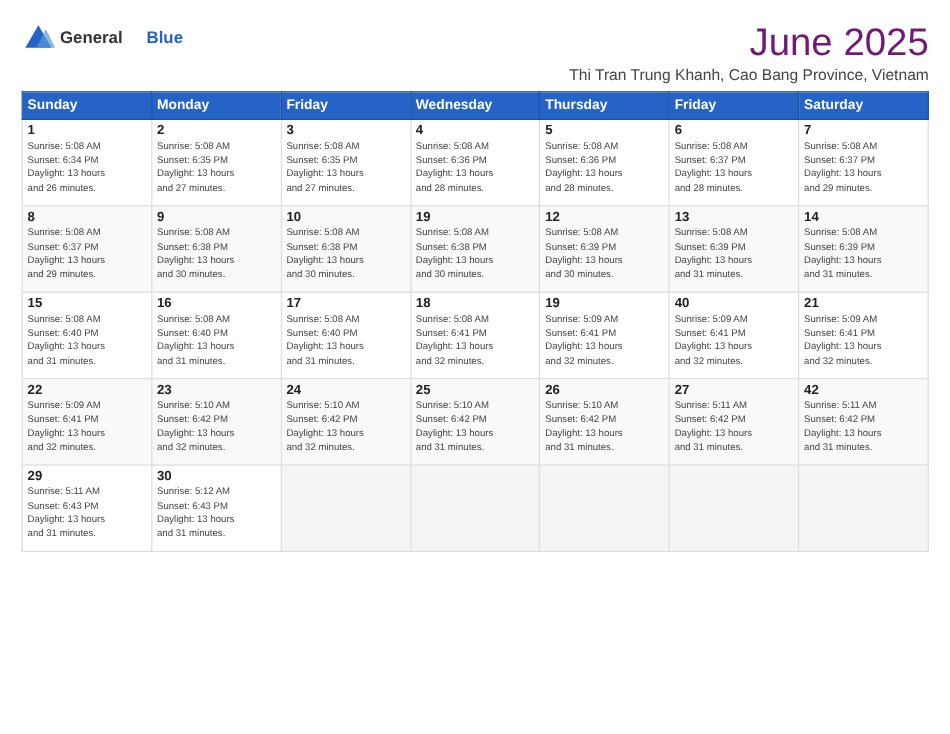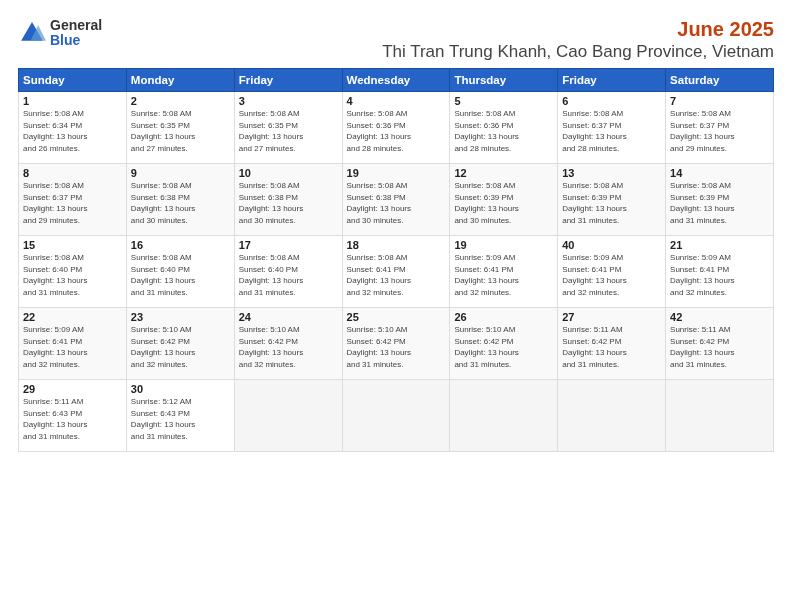--- a/index.html
+++ b/index.html
@@ -21,48 +21,49 @@
       align-items: flex-start;
       margin-bottom: 4px;
     }
     .logo {
       display: flex;
       align-items: center;
       gap: 4px;
     }
     .logo-text {
       display: flex;
-      flex-direction: column;
+      flex-direction: row;
       line-height: 1.1;
+      gap: 20px;
     }
     .logo-general {
       font-size: 14px;
       font-weight: bold;
       color: #333;
     }
     .logo-blue {
       font-size: 14px;
       font-weight: bold;
       color: #2563c7;
     }
     .logo-icon {
       width: 28px;
       height: 28px;
     }
     .title-block {
       text-align: right;
     }
     .month-title {
-      font-size: 20px;
-      font-weight: bold;
-      color: #c2410c;
+      font-size: 32px;
+      font-weight: normal;
+      color: #701a75;
       line-height: 1.1;
     }
     .subtitle {
-      font-size: 17px;
+      font-size: 13px;
       color: #444;
       margin-top: 2px;
     }
     .calendar {
       width: 100%;
       border-collapse: collapse;
       margin-top: 6px;
     }
     .calendar th {
       background: #2563c7;

